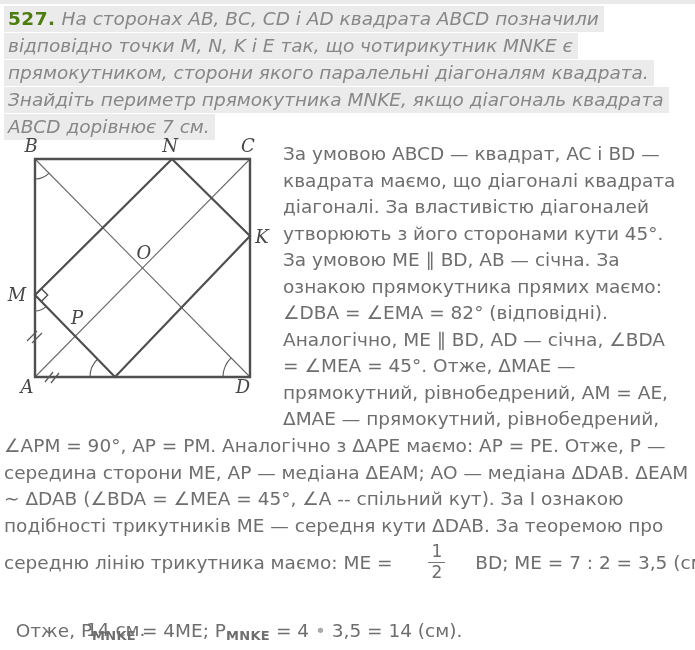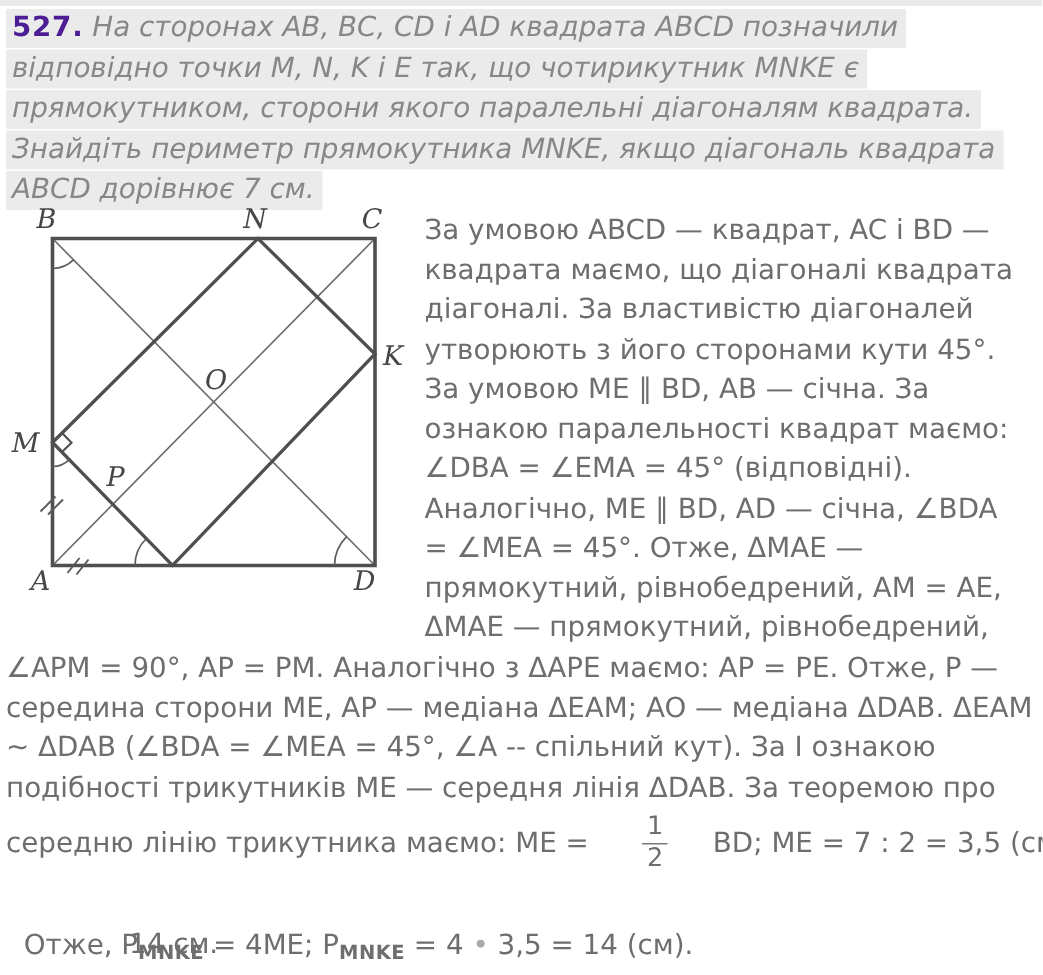--- a/index.html
+++ b/index.html
@@ -7,21 +7,21 @@
     width:695px;height:650px;position:relative;overflow:hidden;
     background:#ffffff;
     font-family:"DejaVu Sans","Liberation Sans",sans-serif;
     color:#6e6e6e;
   }
   .top-strip{position:absolute;left:0;top:0;width:695px;height:4px;background:#eaeaea;}
   
   .problem{position:absolute;left:4px;top:6px;width:688px;font-size:18.5px;}
   .p-line{height:27px;line-height:26px;white-space:nowrap;}
   .hl{background:#ebebeb;padding:2px 5px 3px 4px;font-style:italic;color:#878787;}
-  .num{font-style:normal;font-weight:bold;color:#4c1d95;letter-spacing:0.5px;}
+  .num{font-style:normal;font-weight:bold;color:#4d7c0f;letter-spacing:0.5px;}
   
   .figure{position:absolute;left:6px;top:132px;width:272px;height:272px;}
   .fig-label{font-family:"DejaVu Serif","Liberation Serif",serif;font-style:italic;font-size:18px;fill:#474747;}
   
   .right-col{position:absolute;left:283px;top:141px;width:412px;font-size:18.5px;}
   .right-col .s-line{height:26.5px;line-height:26.5px;white-space:nowrap;}
   .full-col{position:absolute;left:4px;top:433px;width:690px;font-size:18.5px;}
   .full-col .s-line{height:26.6px;line-height:26.6px;white-space:nowrap;}
   .formula-line{position:absolute;left:4px;top:537px;height:50px;display:flex;align-items:center;font-size:18.5px;white-space:pre;gap:28px;}
   .frac{display:inline-flex;flex-direction:column;align-items:center;margin:0 2px;font-size:17px;line-height:1.05;color:#6e6e6e;}
@@ -80,33 +80,33 @@
   <text class="fig-label" x="21" y="261" text-anchor="middle">A</text>
   <text class="fig-label" x="237" y="261" text-anchor="middle">D</text>
 </svg>
 
 <div class="right-col">
   <div class="s-line">За умовою ABCD — квадрат, AC і BD —</div>
   <div class="s-line">квадрата маємо, що діагоналі квадрата</div>
   <div class="s-line">діагоналі. За властивістю діагоналей</div>
   <div class="s-line">утворюють з його сторонами кути 45°.</div>
   <div class="s-line">За умовою ME ∥ BD, AB — січна. За</div>
-  <div class="s-line">ознакою паралельності квадрат маємо:</div>
-  <div class="s-line">∠DBA = ∠EMA = 45° (відповідні).</div>
+  <div class="s-line">ознакою прямокутника прямих маємо:</div>
+  <div class="s-line">∠DBA = ∠EMA = 82° (відповідні).</div>
   <div class="s-line">Аналогічно, ME ∥ BD, AD — січна, ∠BDA</div>
   <div class="s-line">= ∠MEA = 45°. Отже, ΔMAE —</div>
   <div class="s-line">прямокутний, рівнобедрений, AM = AE,</div>
   <div class="s-line">ΔMAE — прямокутний, рівнобедрений,</div>
 </div>
 
 <div class="full-col">
   <div class="s-line">∠APM = 90°, AP = PM. Аналогічно з ΔAPE маємо: AP = PE. Отже, P —</div>
   <div class="s-line">середина сторони ME, AP — медіана ΔEAM; AO — медіана ΔDAB. ΔEAM</div>
   <div class="s-line">∼ ΔDAB (∠BDA = ∠MEA = 45°, ∠A -- спільний кут). За I ознакою</div>
-  <div class="s-line">подібності трикутників ME — середня лінія ΔDAB. За теоремою про</div>
+  <div class="s-line">подібності трикутників ME — середня кути ΔDAB. За теоремою про</div>
 </div>
 
 <div class="formula-line">
   <span>середню лінію трикутника маємо: ME = </span><span class="frac"><span class="fnum">1</span><span class="fden">2</span></span><span>BD; ME = 7 : 2 = 3,5 (см).</span>
 </div>
 
 <div class="final-line">
   <span>Отже, P</span><span class="sub">MNKE</span><span> = 4ME; P</span><span class="sub">MNKE</span><span> = 4 </span><span class="dot">•</span><span> 3,5 = 14 (см).</span>
 </div>
 

